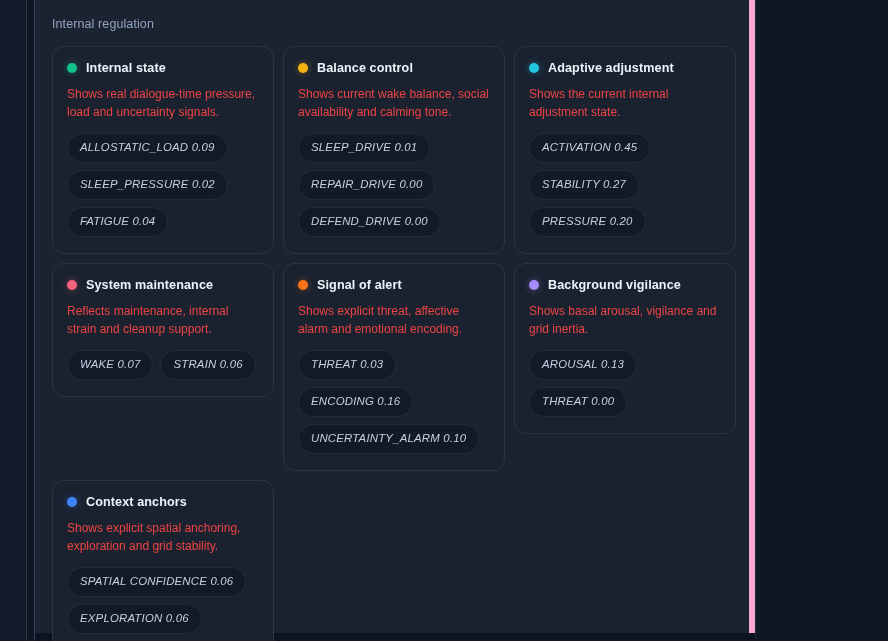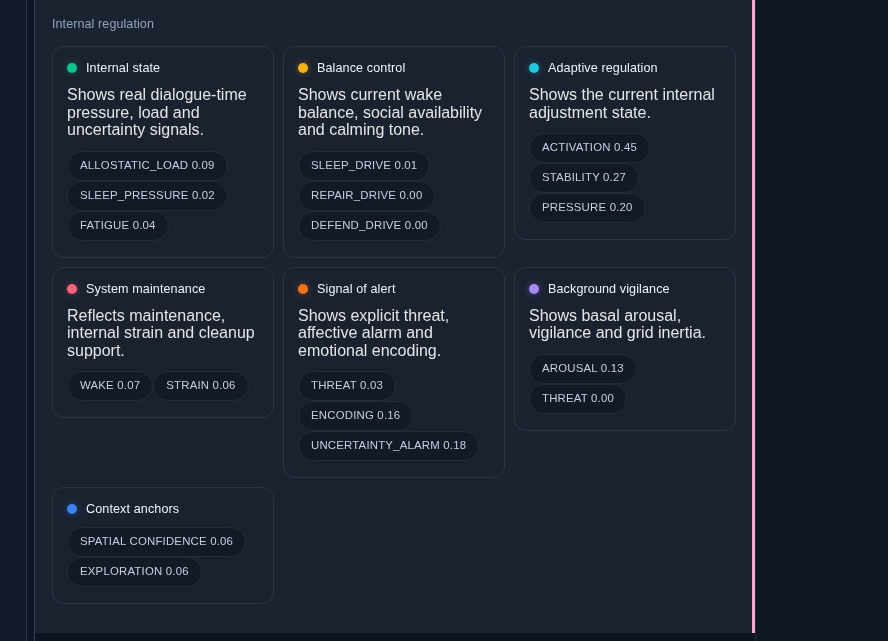--- a/index.html
+++ b/index.html
@@ -48,21 +48,21 @@
   }
 
   
   #regulation-panel {
     position: absolute;
     left: 35px;
     top: 0;
     width: 720px;
     height: 633px;
     background: #1b2331;
-    border-right: 3px solid #f9a8d4;
+    border-right: 6px solid #f9a8d4;
     padding: 10px 0 0 0;
   }
 
   #section-label {
     color: #92a4bd;
     font-size: 12.5px;
     letter-spacing: .1px;
     padding: 6px 0 0 17px;
     line-height: 16px;
   }
@@ -96,36 +96,38 @@
     width: 10px;
     height: 10px;
     border-radius: 50%;
     flex: 0 0 auto;
     display: block;
   }
 
   .card-title {
     color: #eef3fa;
     font-size: 12.6px;
-    font-weight: normal;
+    font-weight: bold;
     letter-spacing: .1px;
     line-height: 14px;
   }
 
   .card-desc {
-    color: #e5e5e5;
-    font-size: 16px;
+    color: #ef4444;
+    font-size: 12px;
     line-height: 17.5px;
     margin-bottom: 12px;
     letter-spacing: 0;
   }
 
   .pill-wrap {
     display: flex;
     flex-wrap: wrap;
+    gap: 7px;
+    font-style: italic;
   }
 
   .metric-pill {
     background: #131a26;
     border: 1px solid #222c3a;
     border-radius: 999px;
     color: #c3d1e3;
     font-size: 11.4px;
     line-height: 13px;
     padding: 7px 12px 8px 12px;
@@ -169,21 +171,21 @@
         <p class="card-desc">Shows current wake balance, social availability and calming tone.</p>
         <div class="pill-wrap">
           <span class="metric-pill">SLEEP_DRIVE 0.01</span>
           <span class="metric-pill">REPAIR_DRIVE 0.00</span>
           <span class="metric-pill">DEFEND_DRIVE 0.00</span>
         </div>
       </article>
       <article class="metric-card">
         <div class="card-head">
           <span class="status-dot" style="background: rgb(34, 200, 224); box-shadow: rgba(34, 200, 224, 0.4) 0px 0px 7px;"></span>
-          <span class="card-title">Adaptive regulation</span>
+          <span class="card-title">Adaptive adjustment</span>
         </div>
         <p class="card-desc">Shows the current internal adjustment state.</p>
         <div class="pill-wrap">
           <span class="metric-pill">ACTIVATION 0.45</span>
           <span class="metric-pill">STABILITY 0.27</span>
           <span class="metric-pill">PRESSURE 0.20</span>
         </div>
       </article>
       <article class="metric-card">
         <div class="card-head">
@@ -198,39 +200,40 @@
       </article>
       <article class="metric-card">
         <div class="card-head">
           <span class="status-dot" style="background: rgb(249, 115, 22); box-shadow: rgba(249, 115, 22, 0.4) 0px 0px 7px;"></span>
           <span class="card-title">Signal of alert</span>
         </div>
         <p class="card-desc">Shows explicit threat, affective alarm and emotional encoding.</p>
         <div class="pill-wrap">
           <span class="metric-pill">THREAT 0.03</span>
           <span class="metric-pill">ENCODING 0.16</span>
-          <span class="metric-pill">UNCERTAINTY_ALARM 0.18</span>
+          <span class="metric-pill">UNCERTAINTY_ALARM 0.10</span>
         </div>
       </article>
       <article class="metric-card">
         <div class="card-head">
           <span class="status-dot" style="background: rgb(167, 139, 250); box-shadow: rgba(167, 139, 250, 0.4) 0px 0px 7px;"></span>
           <span class="card-title">Background vigilance</span>
         </div>
         <p class="card-desc">Shows basal arousal, vigilance and grid inertia.</p>
         <div class="pill-wrap">
           <span class="metric-pill">AROUSAL 0.13</span>
           <span class="metric-pill">THREAT 0.00</span>
         </div>
       </article>
       <article class="metric-card">
         <div class="card-head">
           <span class="status-dot" style="background: rgb(59, 130, 246); box-shadow: rgba(59, 130, 246, 0.4) 0px 0px 7px;"></span>
           <span class="card-title">Context anchors</span>
         </div>
+        <p class="card-desc">Shows explicit spatial anchoring, exploration and grid stability.</p>
         <div class="pill-wrap">
           <span class="metric-pill">SPATIAL CONFIDENCE 0.06</span>
           <span class="metric-pill">EXPLORATION 0.06</span>
         </div>
       </article>
     </div>
 
 </section>
 
 </body></html>

